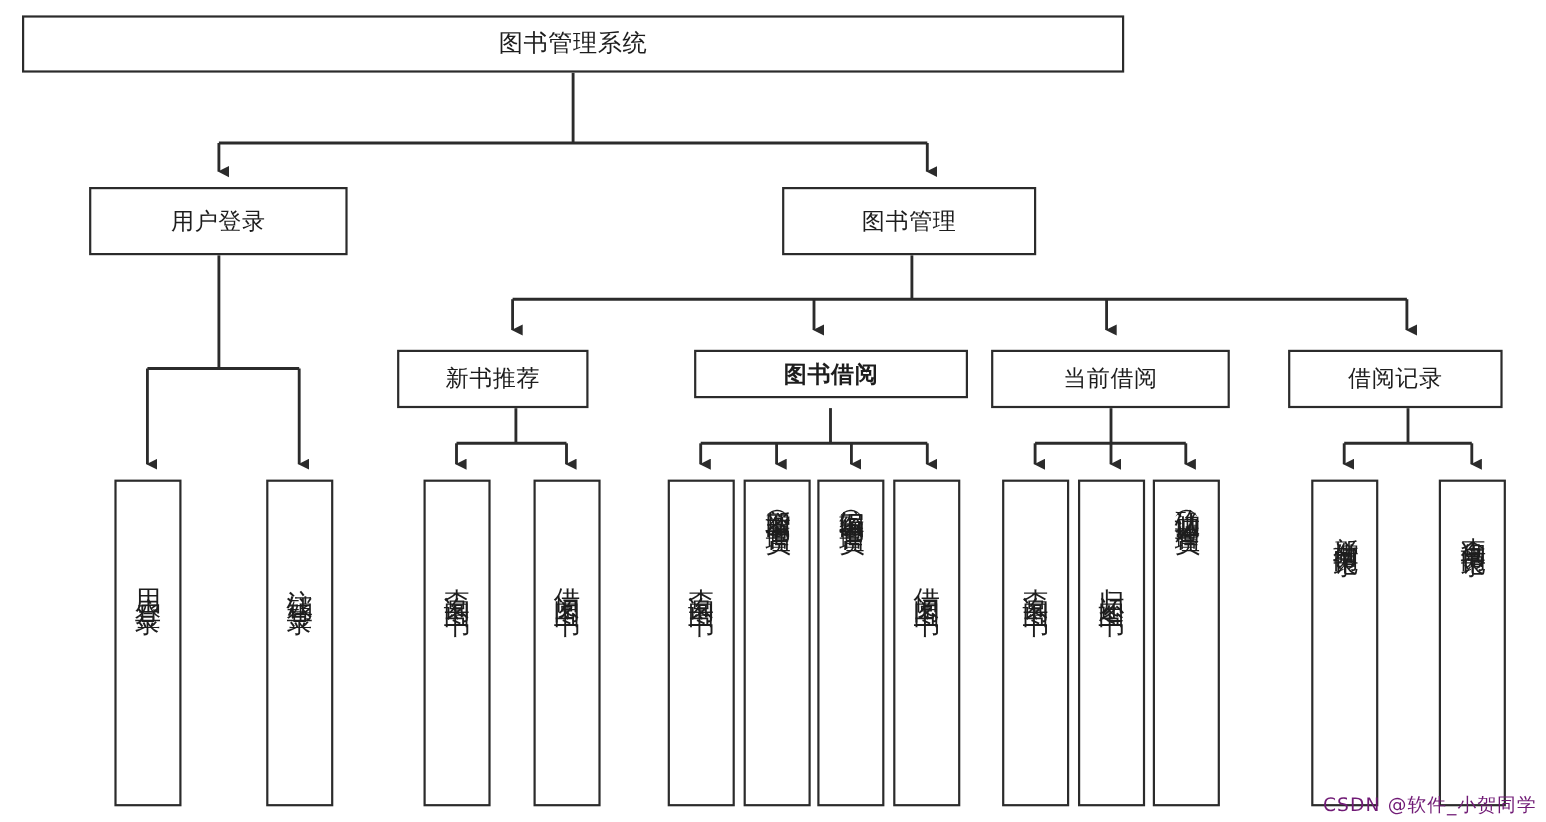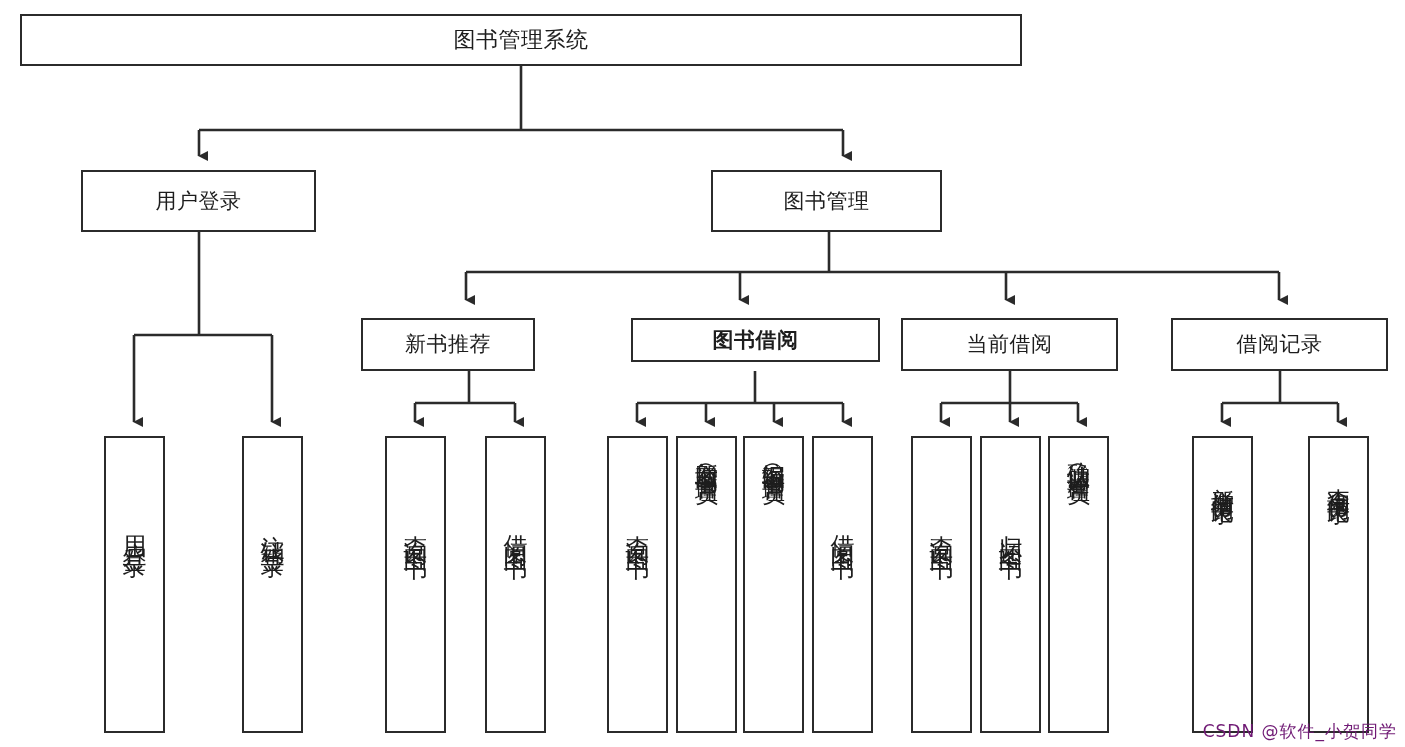--- a/index.html
+++ b/index.html
@@ -156,21 +156,21 @@
   </div>
 
   <div class="node horiz" style="left:631px; top:318px; width:249px; height:44px;font-weight:bold;">
     <span class="label">图书借阅</span>
   </div>
 
   <div class="node horiz" style="left:901px; top:318px; width:217px; height:53px;">
     <span class="label">当前借阅</span>
   </div>
 
-  <div class="node horiz" style="left:1171px; top:318px; width:217px; height:53px;">
+  <div class="node horiz" style="left:1171px; top:318px; width:195px; height:53px;">
     <span class="label">借阅记录</span>
   </div>
 
   <div class="node leaf" style="left:104px; top:436px; width:61px; height:297px; padding-top:78px;">
     <span class="label">用户登录</span>
   </div>
 
   <div class="node leaf" style="left:242px; top:436px; width:61px; height:297px; padding-top:78px;">
     <span class="label">注销登录</span>
   </div>

